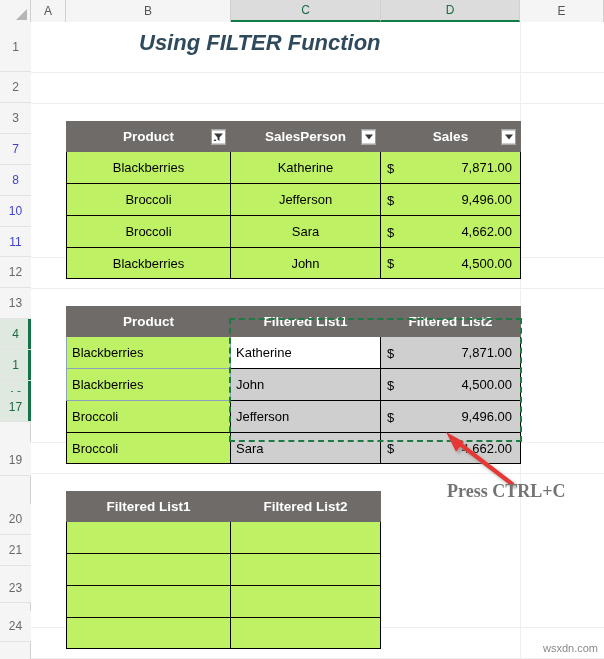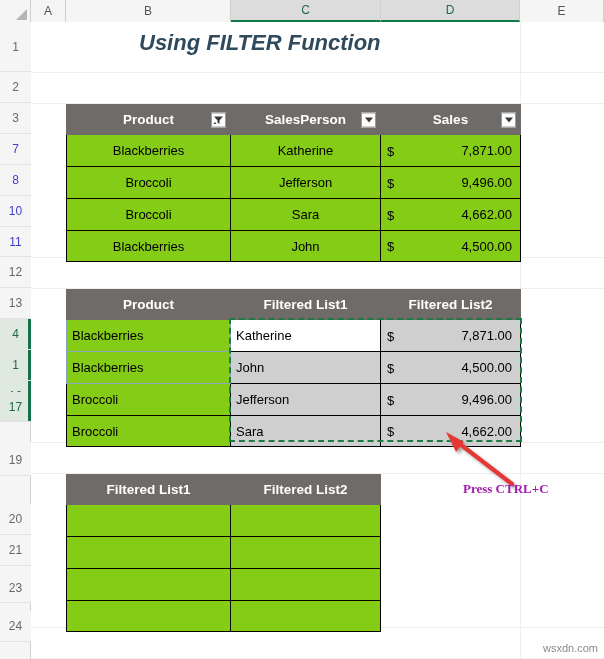--- a/index.html
+++ b/index.html
@@ -63,31 +63,31 @@
   
   .title{
     position:absolute;
     font-style:italic;font-weight:bold;
     font-size:22px;color:#2f4a5c;
     white-space:nowrap;
     font-family:"Liberation Sans", sans-serif;
   }
 
   
-  .tbl{position:absolute;border-collapse:collapse;}
+  .tbl{position:absolute;border-collapse:collapse;margin-top:17px;}
   .tbl td,.tbl th{padding:0;margin:0;}
 
   .hcell{
     background:#6f6b69;color:#ffffff;font-weight:bold;font-size:13.5px;
     text-align:center;vertical-align:middle;
     border:1px solid #6f6b69;
     position:relative;
   }
   .dcell{
-    background:#84cc16;color:#000000;font-size:13px;
+    background:#bef264;color:#000000;font-size:13px;
     border:1px solid #000000;
     text-align:center;vertical-align:middle;
     white-space:nowrap;
   }
   .dcell.left{text-align:left;padding-left:5px;}
   .money{
     position:relative;
   }
   .money .cur{position:absolute;left:6px;top:50%;transform:translateY(-50%);}
   .money .amt{display:block;text-align:right;padding-right:8px;}
@@ -116,24 +116,23 @@
   .marquee{
     position:absolute;
     border:2px dashed #1d7a43;
     box-sizing:border-box;
     pointer-events:none;
   }
 
   
   .annot-text{
     position:absolute;
-    color:#a21caf;font-weight:bold;font-size:13px;
+    color:#737373;font-weight:bold;font-size:18px;
     font-family:"Liberation Serif", serif;
     white-space:nowrap;
-    margin-left:16px;
   }
   .arrow-svg{position:absolute;}
 
   
   .watermark{
     position:absolute;right:6px;bottom:5px;
     font-size:11px;color:#8a8a8a;
     font-family:"Liberation Sans", sans-serif;
   }
 </style>

